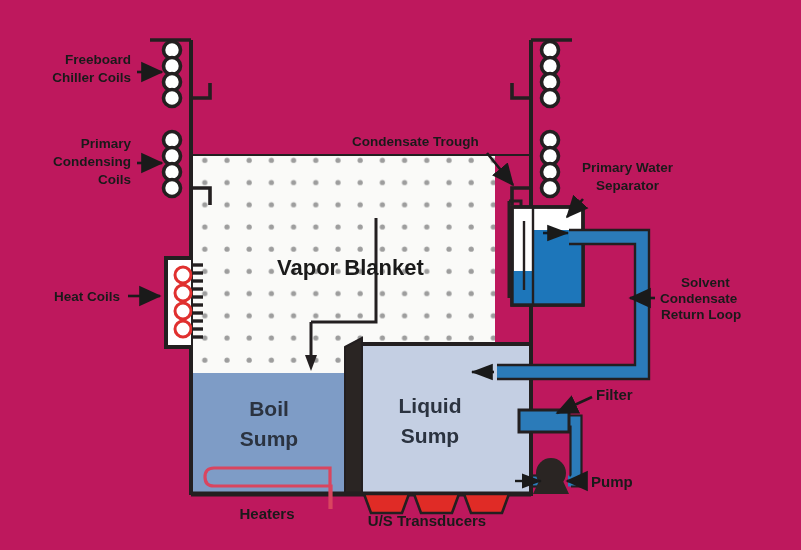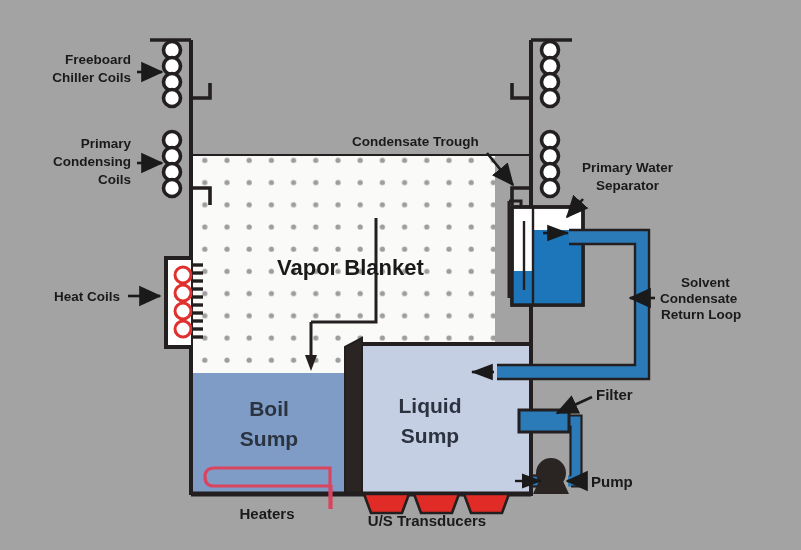--- a/index.html
+++ b/index.html
@@ -1,18 +1,18 @@
 <!DOCTYPE html>
 <html><head>
 <meta charset="utf-8">
 <style>
   html,body{margin:0;padding:0;background:#ffffff;}
   body{width:801px;height:550px;overflow:hidden;
        font-family:"Liberation Sans","DejaVu Sans",sans-serif;}
-  #stage{position:relative;width:801px;height:550px;background:#a3a3a3;}
+  #stage{position:relative;width:801px;height:550px;background:#be185d;}
   svg#diagram{position:absolute;left:0;top:0;width:801px;height:550px;}
   .lbl{font-weight:bold;fill:#1a1a1a;font-family:"Liberation Sans","DejaVu Sans",sans-serif;}
   .lbl-sm{font-size:13.5px;}
   .lbl-md{font-size:15px;}
   .lbl-lg{font-size:21px;fill:#2b3340;}
   .lbl-xl{font-size:22px;fill:#1a1a1a;}
   text{dominant-baseline:auto;}
 </style>
 </head>
 <body>

